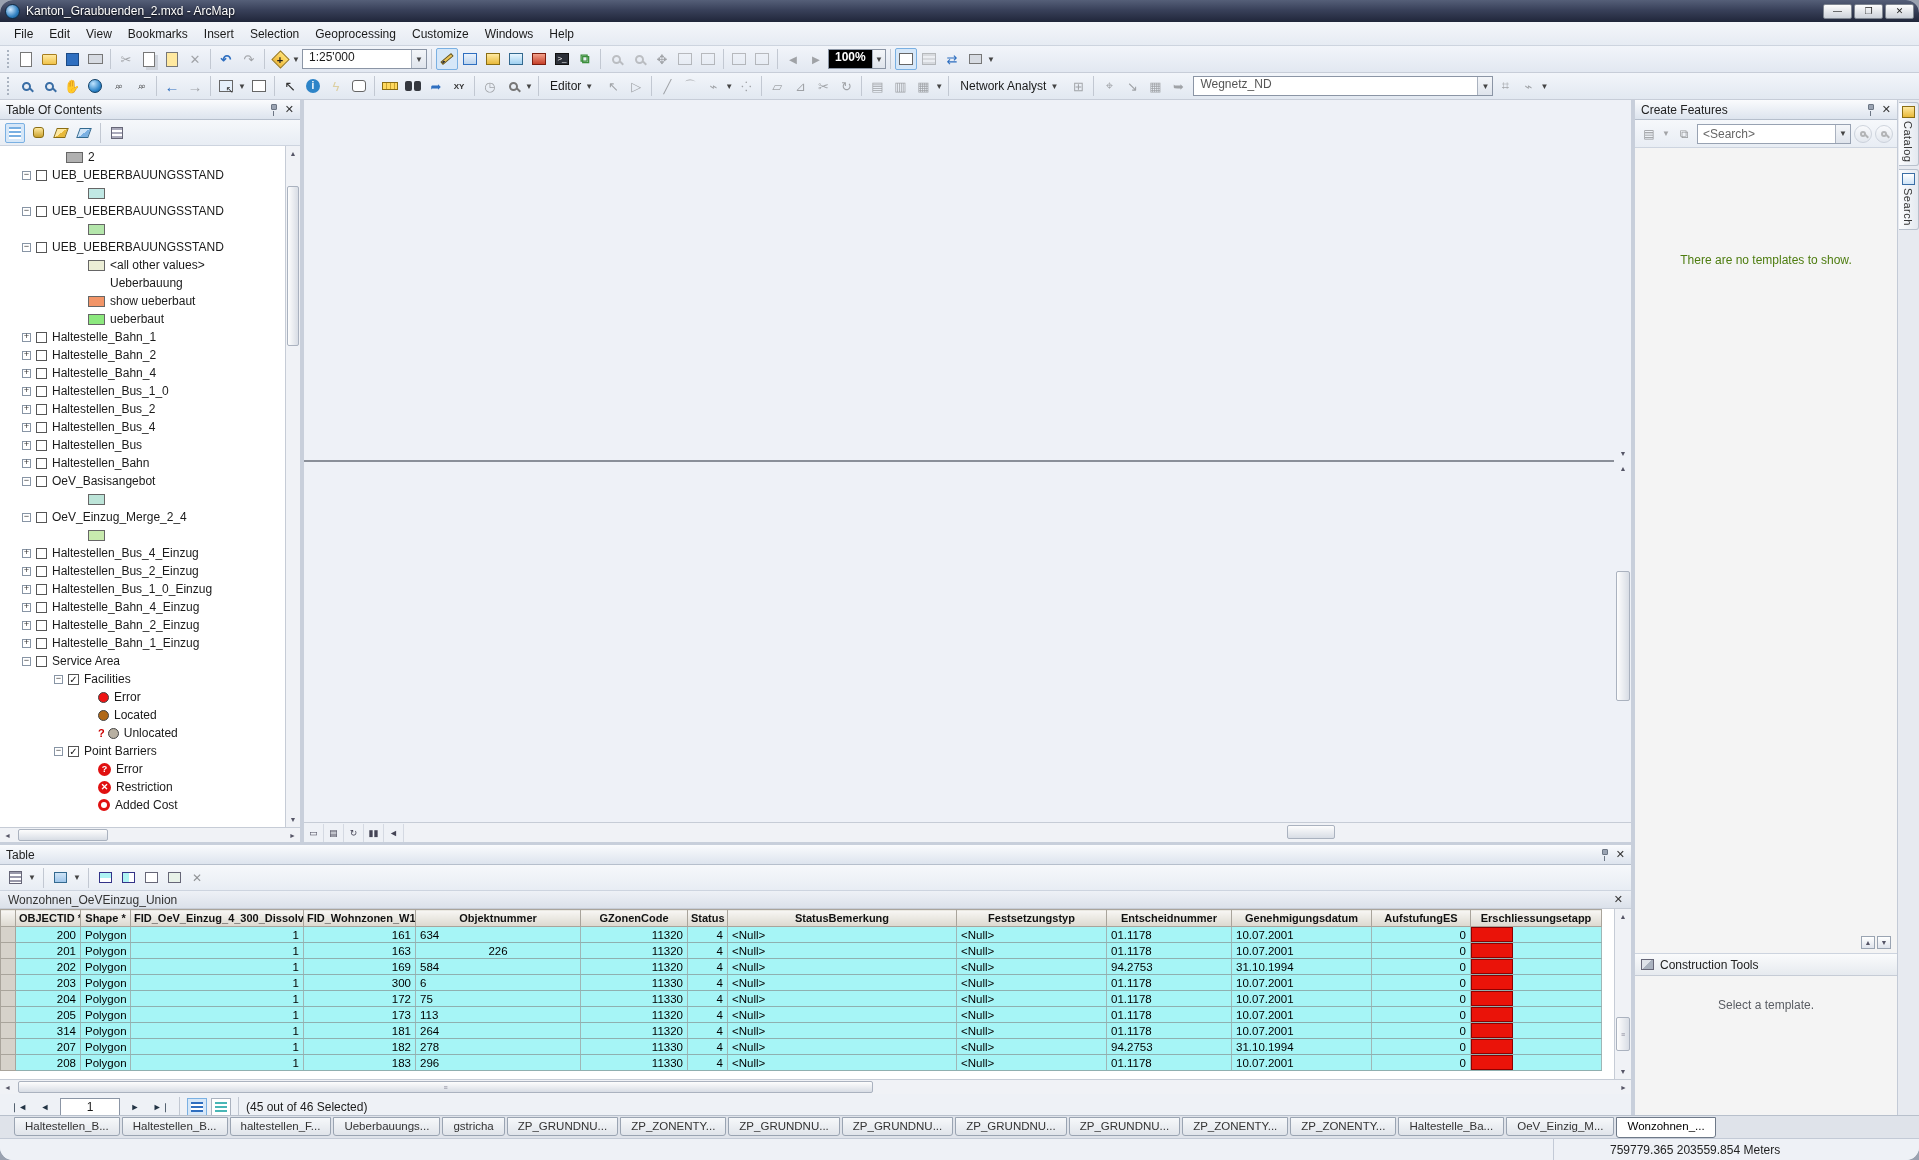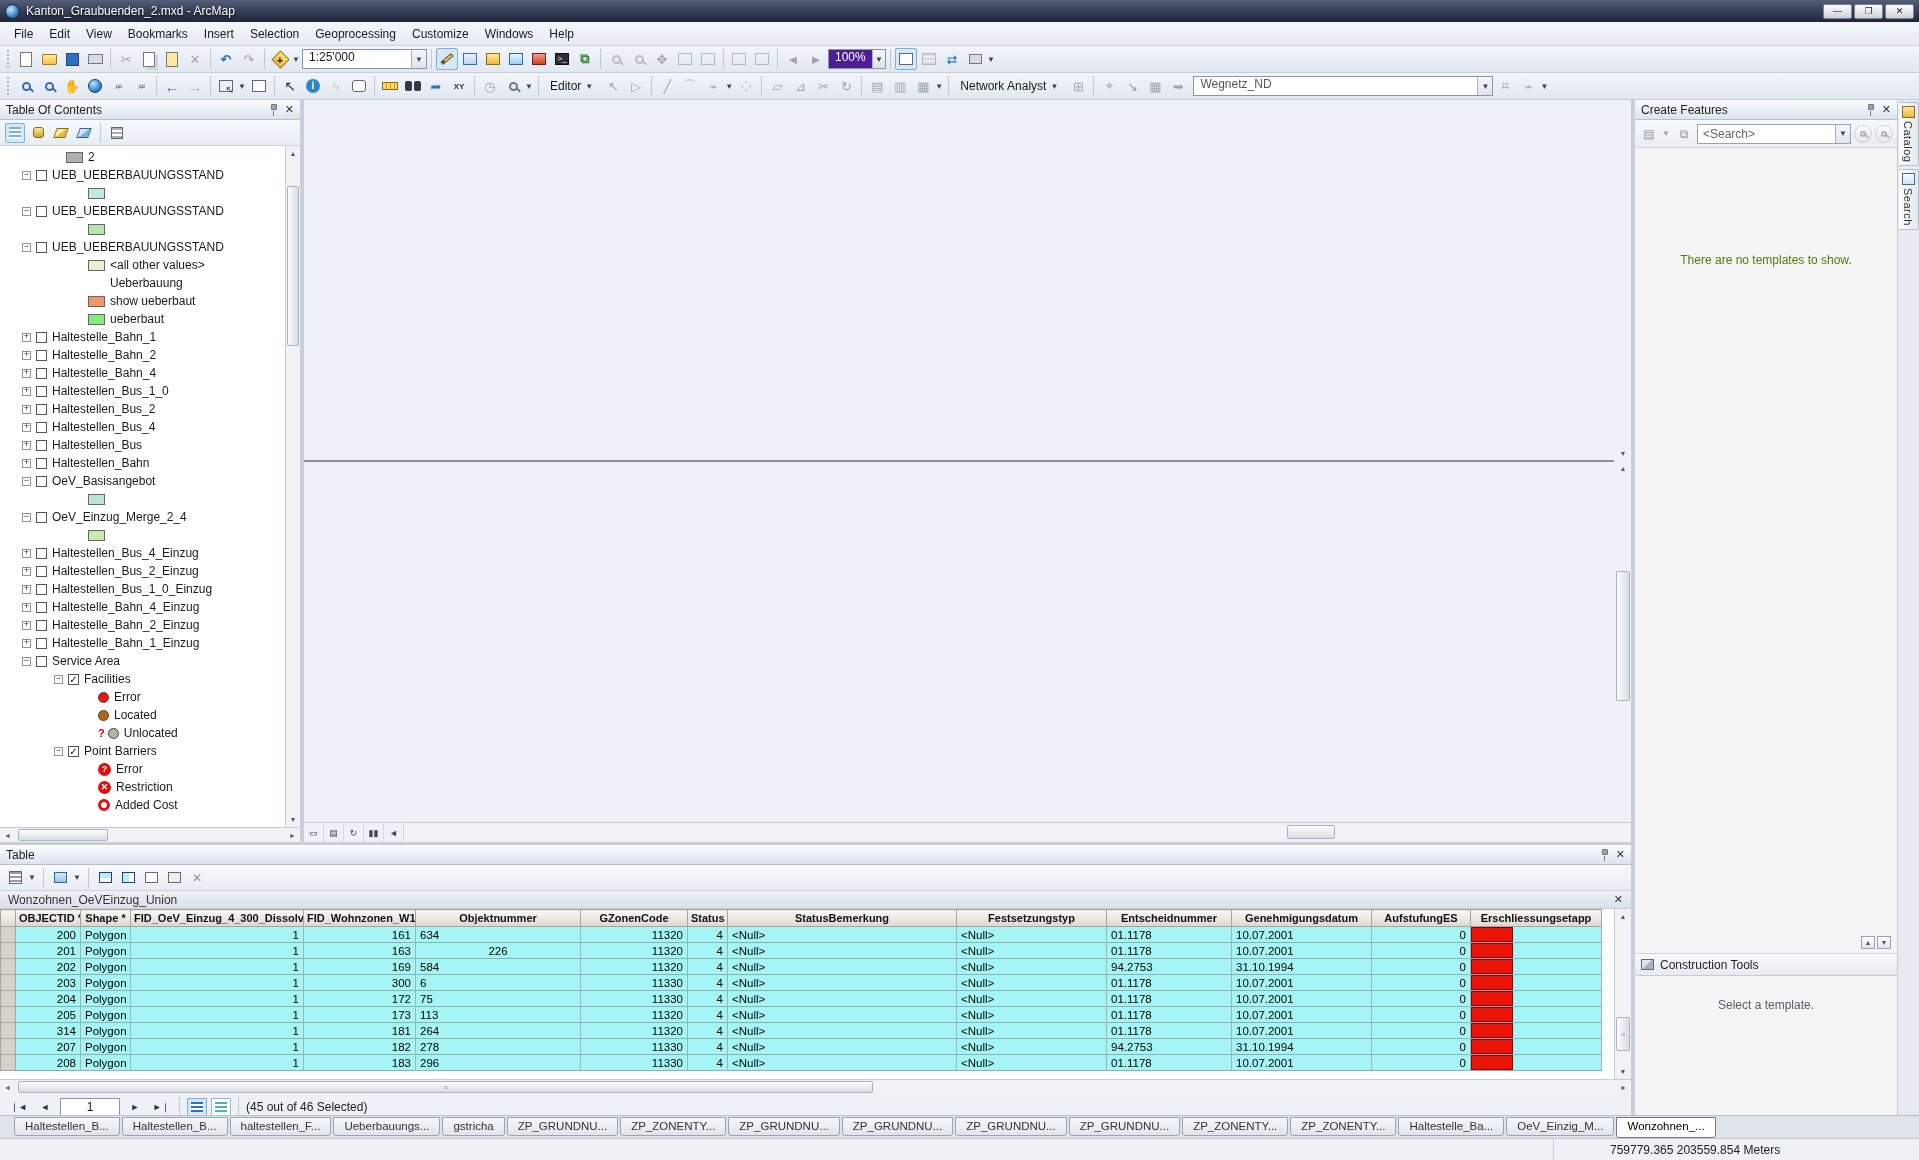--- a/index.html
+++ b/index.html
@@ -1,17 +1,17 @@
 <!DOCTYPE html>
 <html><head>
 <meta charset="utf-8">
 <style>
   html,body{margin:0;padding:0;background:#9aa2b0;}
   *{box-sizing:border-box;}
-  #app{width:1919px;height:1160px;position:relative;font-family:"Liberation Sans",sans-serif;font-size:12px;color:#1a1a1a;background:#eef1f7;overflow:hidden;display:flex;flex-direction:column;}
+  #app{width:1919px;height:1160px;position:relative;font-family:"Liberation Sans",sans-serif;font-size:12px;color:#1a1a1a;background:#eef1f7;overflow:hidden;display:flex;flex-direction:column;border-radius:13px;}
 
   
   .titlebar{height:22px;background:linear-gradient(180deg,#555f78 0%,#39415a 45%,#20263a 100%);display:flex;align-items:center;color:#fff;padding:0 5px;gap:6px;flex:none;}
   .appicon{width:15px;height:15px;border-radius:50%;background:radial-gradient(circle at 35% 35%,#cfe8ff,#2f7fc0 60%,#164b7a);border:1px solid #0e2c47;flex:none;}
   .titletext{font-size:12px;text-shadow:0 1px 2px #000;}
   .winbtns{margin-left:auto;display:flex;gap:2px;}
   .winbtn{width:29px;height:15px;background:linear-gradient(#fdfdfd,#ccd1da);border:1px solid #7e8априма;border:1px solid #7e8590;border-radius:2px;font-size:9px;line-height:12px;text-align:center;color:#222;}
 
   
   .menubar{height:24px;display:flex;align-items:center;padding:0 6px;background:linear-gradient(#f4f6fa,#e6ebf3);border-bottom:1px solid #cdd4df;flex:none;}
@@ -28,21 +28,21 @@
   .csq{width:14px;height:12px;border:1px solid #666;}
   .doc{width:12px;height:15px;background:#fff;border:1px solid #777;}
   .folder{width:15px;height:11px;background:linear-gradient(#ffe9a0,#f0c34a);border:1px solid #a77d1e;border-radius:1px;}
   .floppy{width:13px;height:13px;background:#2f6fc0;border:1px solid #1c4a85;}
   .printer{width:15px;height:10px;background:#d7dbe2;border:1px solid #777;}
   .diam{width:13px;height:13px;background:linear-gradient(#ffe070,#f0b93a);border:1px solid #9a7714;transform:rotate(45deg);display:flex;align-items:center;justify-content:center;}
   .diam i{transform:rotate(-45deg);font-style:normal;font-size:11px;font-weight:bold;color:#222;}
   .combo{display:flex;background:#fff;border:1px solid #8b95a5;height:20px;flex:none;}
   .combo .val{padding:0 6px;white-space:nowrap;}
   .combo .dd{width:15px;align-self:stretch;border-left:1px solid #aab2bf;background:linear-gradient(#f4f6f9,#dfe4ec);display:flex;align-items:center;justify-content:center;font-size:8px;color:#444;}
-  .val.hl{background:#4c1d95;color:#fff;}
+  .val.hl{background:#000000;color:#fff;font-weight:bold;}
   .mag{width:9px;height:9px;border:2px solid #3a6ea5;border-radius:50%;position:relative;}
   .mag:after{content:"";position:absolute;width:5px;height:2px;background:#3a6ea5;transform:rotate(45deg);right:-5px;bottom:-2px;}
   .mag.gray{border-color:#777;}
   .mag.gray:after{background:#777;}
   .globe{width:14px;height:14px;border-radius:50%;background:radial-gradient(circle at 35% 30%,#bfe4ff,#2d84c8 65%,#10568e);border:1px solid #0d3e66;}
   .toolbtnlbl{display:flex;align-items:center;gap:4px;padding:1px 6px;border:1px solid transparent;border-radius:2px;}
   .icircle{width:14px;height:14px;border-radius:50%;background:#2d84c8;color:#fff;font-size:10px;font-weight:bold;line-height:14px;text-align:center;}
   .ruler{width:16px;height:8px;background:repeating-linear-gradient(90deg,#ffd95e 0 3px,#caa22f 3px 4px);border:1px solid #8a6d13;}
   .binoc{width:16px;height:10px;position:relative;}
   .binoc:before,.binoc:after{content:"";position:absolute;top:0;width:7px;height:10px;background:#35383f;border-radius:2px;}

